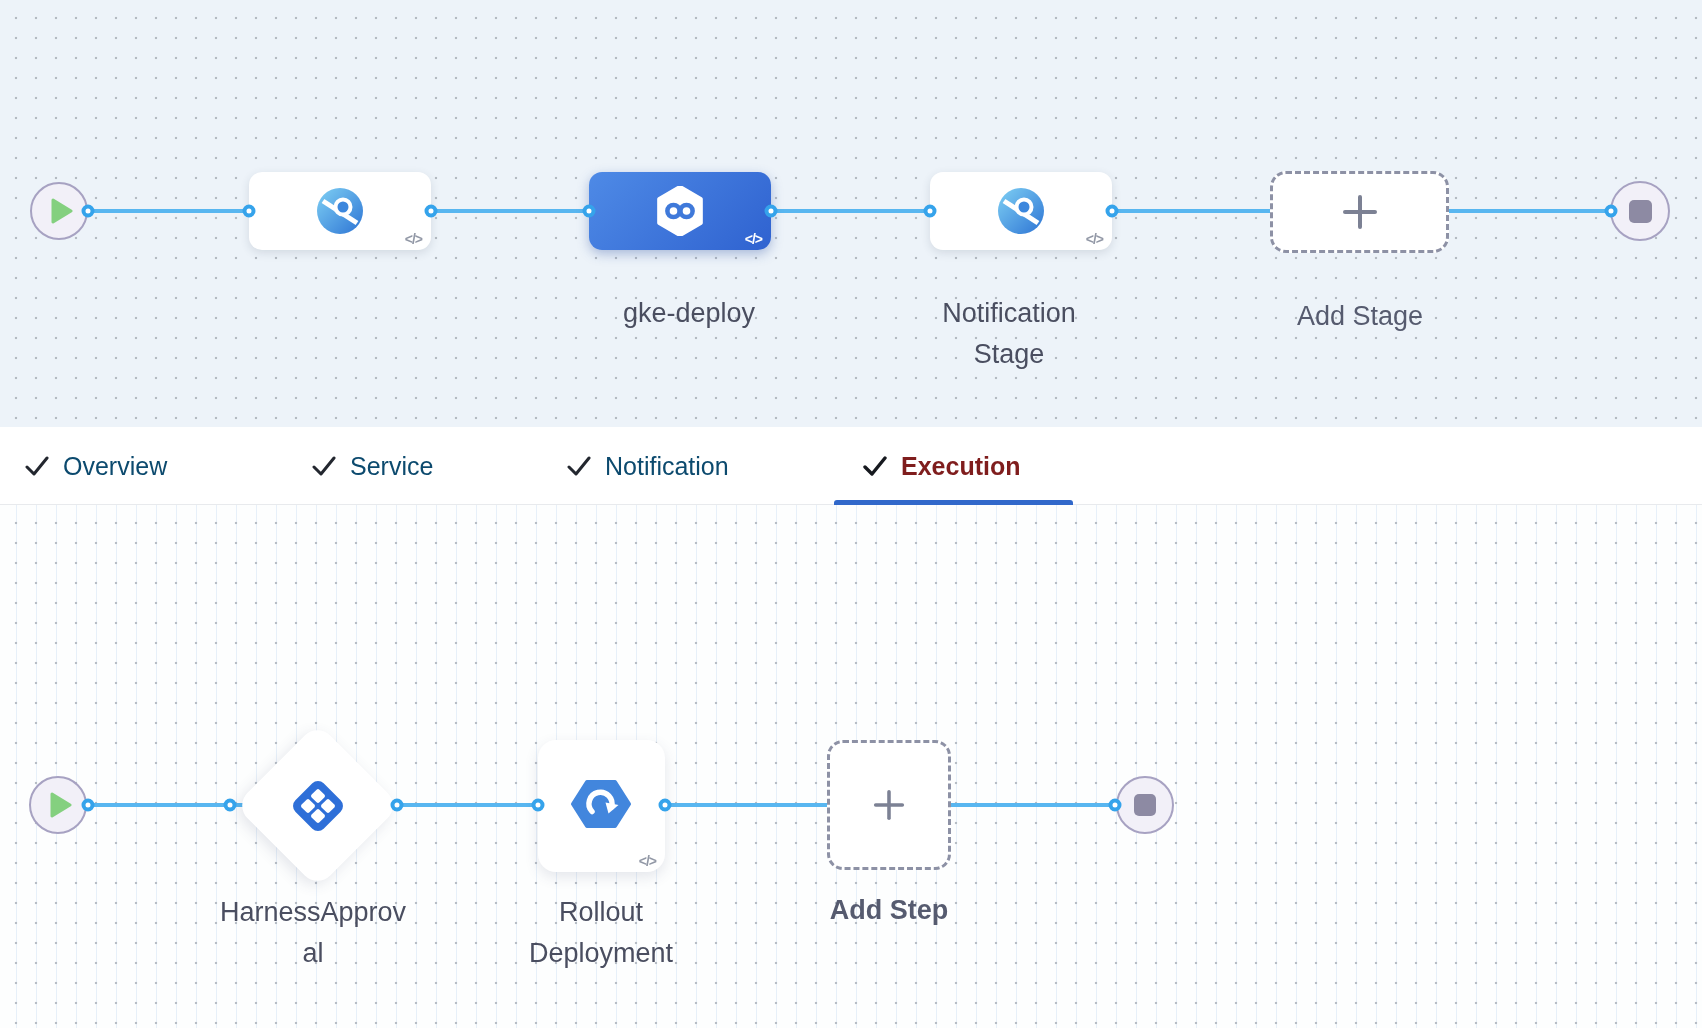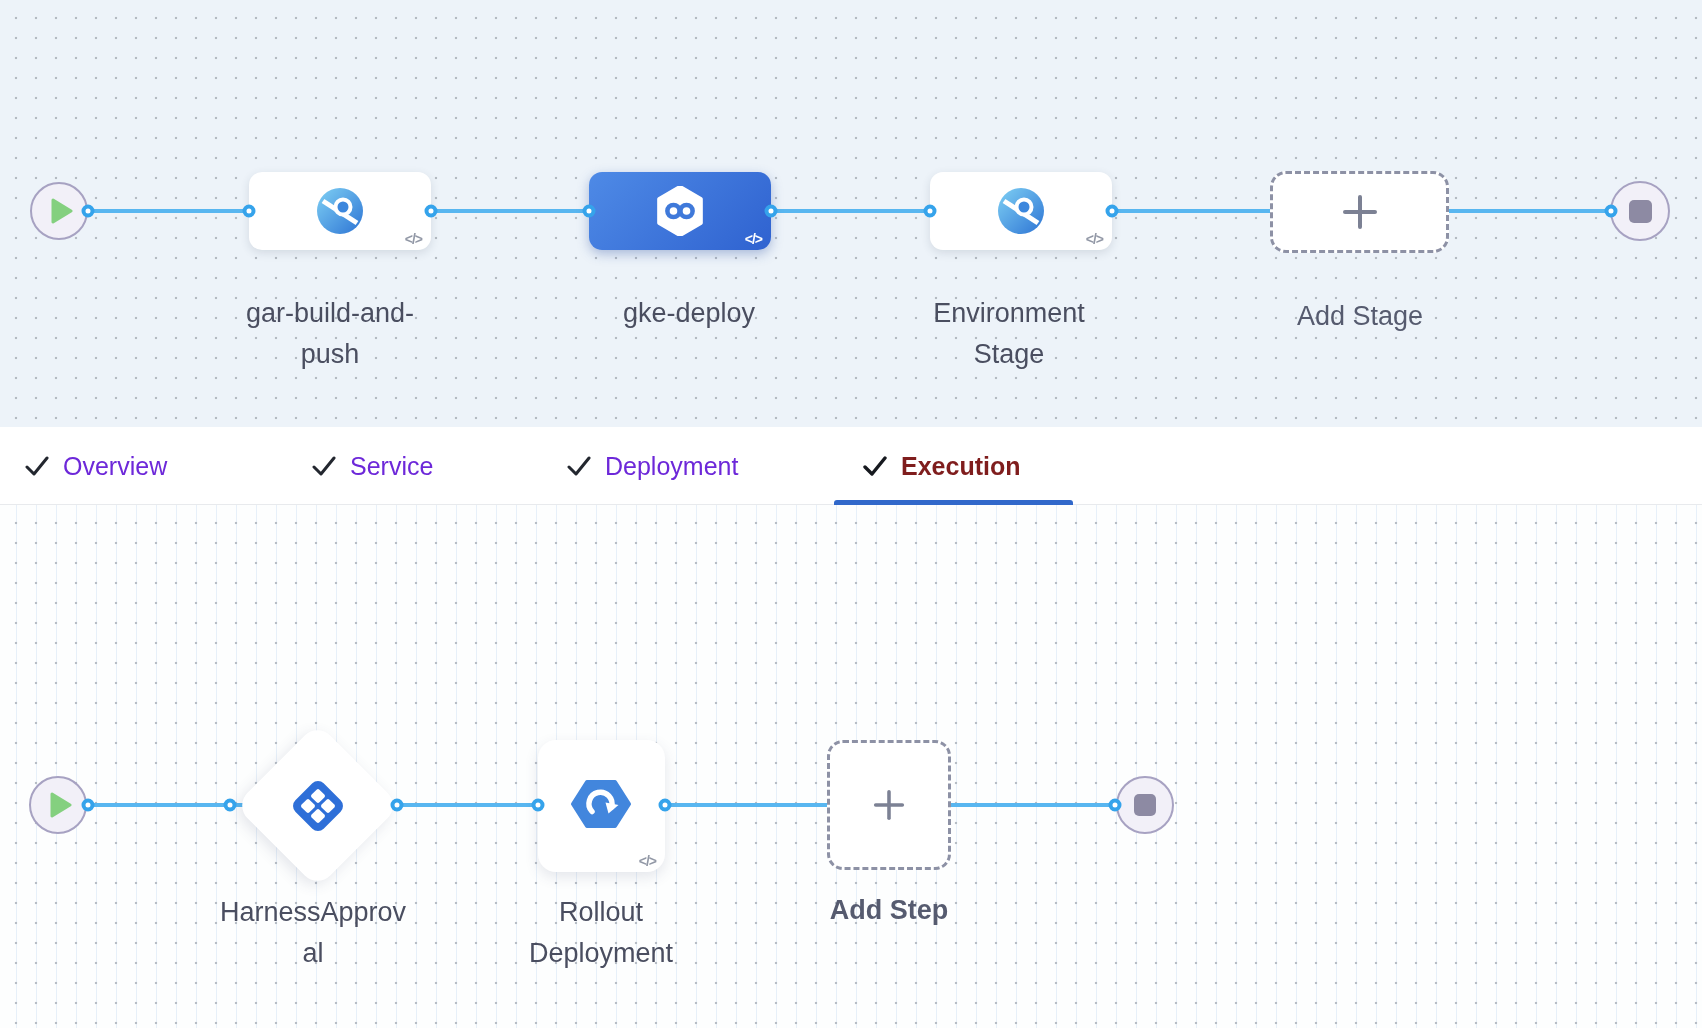--- a/index.html
+++ b/index.html
@@ -54,21 +54,21 @@
     box-shadow:0 5px 14px rgba(60,70,110,0.13); z-index:4; cursor:pointer; }
   .diamond { transform:rotate(45deg); }
   .node-icon-overlay { position:absolute; z-index:5; display:flex;
     align-items:center; justify-content:center; }
 
   
   .tabbar { position:absolute; left:0; top:427px; width:1702px; height:78px;
     background:#ffffff; border-bottom:1px solid #e8eaed; z-index:10; }
   .tab { position:absolute; top:0; height:78px; display:flex; align-items:center;
     gap:14px; cursor:pointer; }
-  .tab-label { font-size:25px; color:#6d28d9; }
+  .tab-label { font-size:25px; color:#0c4a6e; }
   .tab.active .tab-label { font-weight:bold; color:#7f1d1d; }
   .tab-underline { position:absolute; left:834px; bottom:-1px; width:239px;
     height:5px; background:#3168ca; border-radius:3px 3px 0 0; }
 
   svg { display:block; }
 </style>
 </head>
 <body>
 
 <div id="app">
@@ -100,21 +100,20 @@
               <stop offset="1" stop-color="#2d74d4"></stop>
         </linearGradient>
           </defs>
         <circle cx="23" cy="23" r="23" fill="url(#cig1)"></circle>
         <line x1="6" y1="13" x2="40" y2="35" stroke="#ffffff" stroke-width="5"></line>
         <circle cx="26" cy="19" r="9" fill="#3c87dd"></circle>
         <circle cx="26" cy="19" r="7.5" fill="none" stroke="#ffffff" stroke-width="4"></circle>
       </svg>
       <span class="code-glyph">&lt;/&gt;</span>
     </div>
-    <div class="node-label" style="left:230px; top:293px; width:200px;">gar-build-and-push</div>
 
     <div class="stage-card selected" style="left:589px; top:172px;">
       <svg width="50" height="50" viewBox="0 0 46 46">
         <polygon points="23,1 42,12 42,34 23,45 4,34 4,12" fill="#ffffff" stroke="#ffffff" stroke-width="4" stroke-linejoin="round"></polygon>
         <circle cx="17" cy="23" r="5.6" fill="none" stroke="#3f79da" stroke-width="4.2"></circle>
         <circle cx="29" cy="23" r="5.6" fill="none" stroke="#3f79da" stroke-width="4.2"></circle>
       </svg>
       <span class="code-glyph">&lt;/&gt;</span>
     </div>
     <div class="node-label" style="left:589px; top:293px; width:200px;">gke-deploy</div>
@@ -127,21 +126,21 @@
               <stop offset="1" stop-color="#2d74d4"></stop>
         </linearGradient>
           </defs>
         <circle cx="23" cy="23" r="23" fill="url(#cig2)"></circle>
         <line x1="6" y1="13" x2="40" y2="35" stroke="#ffffff" stroke-width="5"></line>
         <circle cx="26" cy="19" r="9" fill="#3c87dd"></circle>
         <circle cx="26" cy="19" r="7.5" fill="none" stroke="#ffffff" stroke-width="4"></circle>
       </svg>
       <span class="code-glyph">&lt;/&gt;</span>
     </div>
-    <div class="node-label" style="left:909px; top:293px; width:200px;">Environment Stage</div>
+    <div class="node-label" style="left:909px; top:293px; width:200px;">Notification Stage</div>
 
     <div class="add-box" style="left:1270px; top:171px; width:179px; height:82px; border-radius:16px;">
       <svg width="36" height="36" viewBox="0 0 36 36">
         <line x1="18" y1="3" x2="18" y2="33" stroke="#7c8194" stroke-width="4" stroke-linecap="round"></line>
         <line x1="3" y1="18" x2="33" y2="18" stroke="#7c8194" stroke-width="4" stroke-linecap="round"></line>
       </svg>
     </div>
     <div class="node-label" style="left:1260px; top:296px; width:200px; color:#565b6f;">Add Stage</div>
 
     <div class="terminal" style="left:1610px; top:181px; width:60px; height:60px;">
@@ -159,21 +158,21 @@
     <div class="tab" style="left:312px;">
       <svg width="24" height="22" viewBox="0 0 24 22">
         <polyline points="2,12 9,19 22,3" fill="none" stroke="#23272f" stroke-width="3" stroke-linecap="round" stroke-linejoin="round"></polyline>
       </svg>
       <span class="tab-label">Service</span>
     </div>
     <div class="tab" style="left:567px;">
       <svg width="24" height="22" viewBox="0 0 24 22">
         <polyline points="2,12 9,19 22,3" fill="none" stroke="#23272f" stroke-width="3" stroke-linecap="round" stroke-linejoin="round"></polyline>
       </svg>
-      <span class="tab-label">Deployment</span>
+      <span class="tab-label">Notification</span>
     </div>
     <div class="tab active" style="left:863px;">
       <svg width="24" height="22" viewBox="0 0 24 22">
         <polyline points="2,12 9,19 22,3" fill="none" stroke="#16191f" stroke-width="3.4" stroke-linecap="round" stroke-linejoin="round"></polyline>
       </svg>
       <span class="tab-label">Execution</span>
     </div>
     <div class="tab-underline"></div>
   </div>
 

